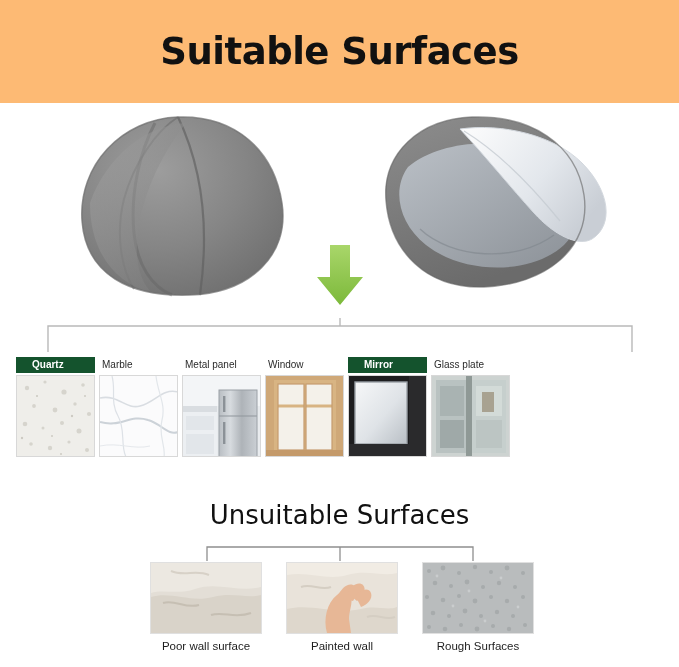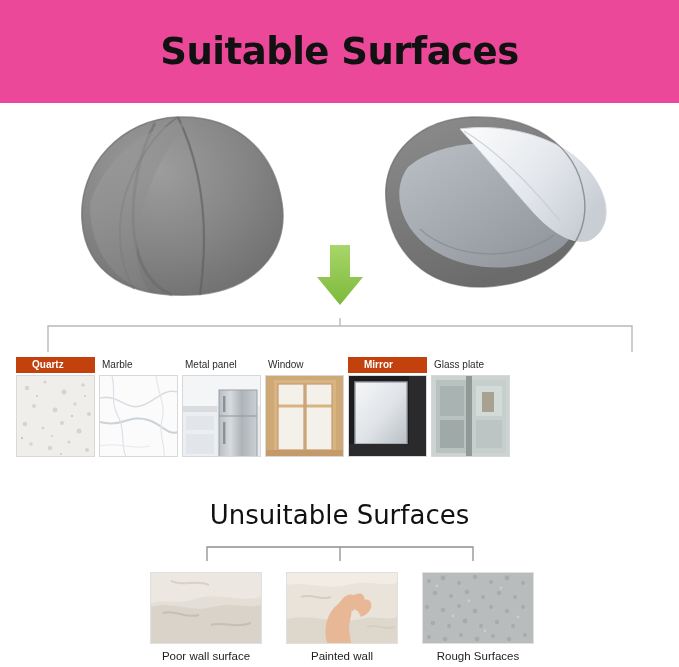--- a/index.html
+++ b/index.html
@@ -6,21 +6,21 @@
   body{
     width:679px;height:667px;
     background:#ffffff;
     font-family:"Liberation Sans", sans-serif;
     overflow:hidden;
     position:relative;
   }
   
   .header{
     position:absolute;left:0;top:0;width:679px;height:103px;
-    background:#ec4899;
+    background:#fdba74;
     display:flex;align-items:center;justify-content:center;
   }
   .header h1{
     margin:0;
     font-size:37px;
     font-weight:bold;
     letter-spacing:-0.5px;
     color:#111111;
     font-family:"DejaVu Sans", sans-serif;
   }
@@ -53,42 +53,42 @@
   }
   .tile-label{
     font-size:10px;
     height:16px;line-height:16px;
     padding:0 3px;
     box-sizing:border-box;
     white-space:nowrap;
     overflow:hidden;
     font-family:"Liberation Sans", sans-serif;
   }
-  .tile-label.hl{background:#c2410c;color:#ffffff;font-weight:bold;padding-left:16px;}
+  .tile-label.hl{background:#14532d;color:#ffffff;font-weight:bold;padding-left:16px;}
   .tile-label.plain{background:transparent;color:#2b2b2b;}
   .tile-img{
     width:79px;height:82px;margin-top:2px;
     border:1px solid #d8d8d8;box-sizing:border-box;
     overflow:hidden;position:relative;
   }
   .tile-img svg{display:block;}
 
   
   .unsuitable-title{
     position:absolute;left:0;top:500px;width:679px;
     text-align:center;
     font-size:26px;font-weight:normal;color:#111111;
     font-family:"DejaVu Sans", sans-serif;
   }
   .ubracket{
     position:absolute;left:203px;top:541px;width:274px;height:22px;
   }
   .urow{
     position:absolute;left:150px;top:562px;width:400px;height:100px;
-    display:flex;gap:24px;align-items:flex-end;
+    display:flex;gap:24px;
   }
   .ucell{width:112px;text-align:center;}
   .ucell .uimg{
     width:112px;height:72px;border:1px solid #e0e0e0;box-sizing:border-box;
     overflow:hidden;
   }
   .ucell .ucap{
     margin-top:6px;font-size:11.5px;color:#1d1d1d;
     font-family:"Liberation Sans", sans-serif;
   }

